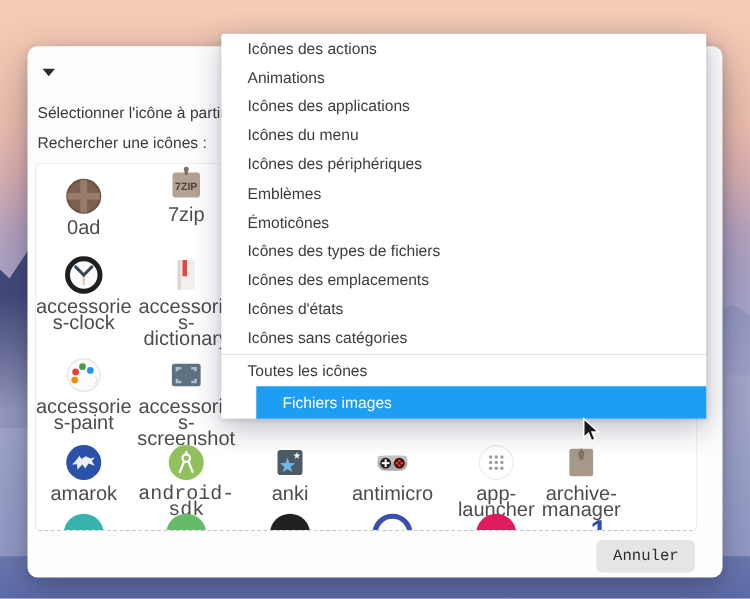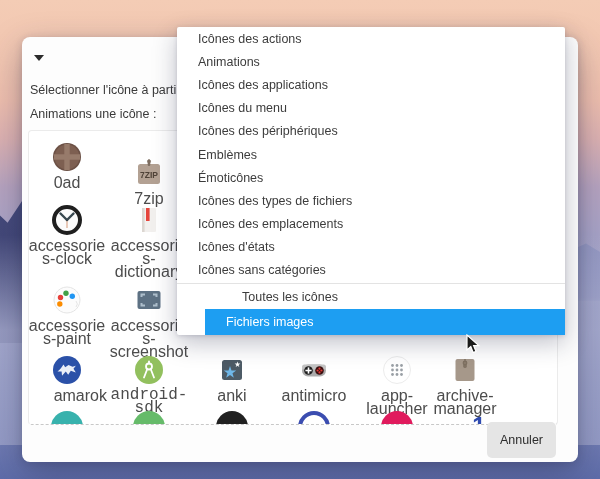--- a/index.html
+++ b/index.html
@@ -36,59 +36,59 @@
   .grid-panel{position:absolute;left:6px;top:93px;width:528px;height:293px;
     background:#ffffff;border:1px solid #ebebeb;border-bottom:1px dashed #c8c8c8;
     border-radius:4px;overflow:hidden;}
   .cell{position:absolute;width:82px;text-align:center;cursor:default;}
   .cell svg{display:block;margin:0 auto;}
   .cell .lab{margin-top:3px;font-size:16px;line-height:13px;color:#4c4c4c;
     overflow-wrap:break-word;padding:0 1px;}
   .pic{position:absolute;width:32px;height:32px;border-radius:50%;box-sizing:border-box;
     text-align:center;font-weight:bold;font-size:24px;line-height:30px;}
   .btns{position:absolute;right:22px;bottom:4px;display:flex;gap:19px;}
-  .btn{height:36px;padding:0 13px;font-size:12.5px;border:none;border-radius:5px;
-    background:#e5e5e5;color:#2d2d2d;font-family:Liberation Sans, sans-serif;cursor:default;}
+  .btn{height:26px;padding:0 13px;font-size:12.5px;border:none;border-radius:5px;
+    background:#e5e5e5;color:#2d2d2d;font-family:Liberation Mono, monospace;cursor:default;}
   .btn.ok{background:#fbfbfb;color:#bcbcbc;box-shadow:inset 0 0 0 1px #f1f1f1;}
   
   .popup{position:absolute;left:177px;top:27px;width:388px;background:#ffffff;
     border-radius:2px;z-index:10;
     box-shadow:0 8px 24px rgba(25,30,60,.28),0 1px 4px rgba(25,30,60,.15);}
   .mi{height:23.2px;display:flex;align-items:center;padding-left:21px;
     font-size:12.5px;color:#3c3c3c;cursor:default;}
   .sep{height:1px;background:#e3e3e3;margin:1px 0;}
-  .mi.all{height:24px;margin-left:44px;}
+  .mi.all{height:24px;}
   .mi.sel{height:26px;color:#ffffff;margin-left:28px;}
   
   .cursor{position:absolute;left:466px;top:334px;z-index:30;}
 </style>
 </head>
 <body>
 
 <div class="wallpaper">
   <div class="mtn-left"></div>
   <div class="mtn-right"></div>
   <div class="haze"></div>
 </div>
 
 <div class="dialog">
   <div class="combo-arrow"></div>
   <div class="lbl select-lbl">Sélectionner l'icône à partir de :</div>
-  <div class="lbl search-lbl">Animations une icône :</div>
+  <div class="lbl search-lbl">Rechercher une icônes :</div>
   <div class="grid-panel" id="grid-panel">
       <div class="cell" style="left: -3px; top: 10px;">
         <svg width="32" height="32" viewBox="0 0 32 32">
     <circle cx="16" cy="16" r="14" fill="#6b5045"></circle>
     <circle cx="16" cy="16" r="12.5" fill="#7d5f51"></circle>
     <rect x="13.3" y="3" width="5.4" height="26" fill="#977b6b"></rect>
     <rect x="3" y="13.3" width="26" height="5.4" fill="#977b6b"></rect>
         </svg>
         <div class="lab">0ad</div>
       </div>
-      <div class="cell" style="left: 79px; top: 26px;">
+      <div class="cell" style="left: 79px; top: 0;">
         <svg width="32" height="32" viewBox="0 0 32 32">
     <rect x="5" y="7" width="22" height="20" rx="2.5" fill="#b3a193"></rect>
     <rect x="14.7" y="2.5" width="2.6" height="6.5" rx="1.2" fill="#7e6e61"></rect>
     <circle cx="16" cy="4.4" r="1.5" fill="none" stroke="#7e6e61" stroke-width="1"></circle>
     <text x="16" y="21" font-size="8.5" font-weight="bold" fill="#4f4237" text-anchor="middle" font-family="Liberation Sans,sans-serif">7ZIP</text>
         </svg>
         <div class="lab">7zip</div>
       </div>
       <div class="cell" style="left: -3px; top: 73px;">
         <svg width="32" height="32" viewBox="0 0 32 32">
@@ -122,21 +122,21 @@
     <rect x="4.5" y="7" width="23" height="18" rx="2" fill="#5d7183"></rect>
     <g stroke="#aebfcc" stroke-width="2" fill="none">
       <path d="M8.5,13 L8.5,10.5 L12,10.5"></path>
       <path d="M20,10.5 L23.5,10.5 L23.5,13"></path>
       <path d="M23.5,19 L23.5,21.5 L20,21.5"></path>
       <path d="M12,21.5 L8.5,21.5 L8.5,19"></path>
           </g>
         </svg>
         <div class="lab">accessories-screenshot</div>
       </div>
-      <div class="cell" style="left: -3px; top: 223px; text-align: right;">
+      <div class="cell" style="left: -3px; top: 223px;">
         <svg width="32" height="32" viewBox="0 0 32 32">
     <circle cx="16" cy="16" r="14" fill="#2b51a8"></circle>
     <path d="M6.5,17.5 C9,15.5 11,13 12.5,10.5 L14.2,13.2 L17.5,11 L21.5,12.8 L24.8,11.8
       L22.5,14.8 L24.8,18.5 L19.8,16.8 L17.2,20.8 L14.8,17.6 L11,21.8 L10.6,17.4 Z" fill="#e9eef7"></path>
         </svg>
         <div class="lab">amarok</div>
       </div>
       <div class="cell" style="left: 79px; top: 223px; font-family: Liberation Mono, monospace;">
         <svg width="32" height="32" viewBox="0 0 32 32">
     <circle cx="16" cy="16" r="14" fill="#92c05e"></circle>

